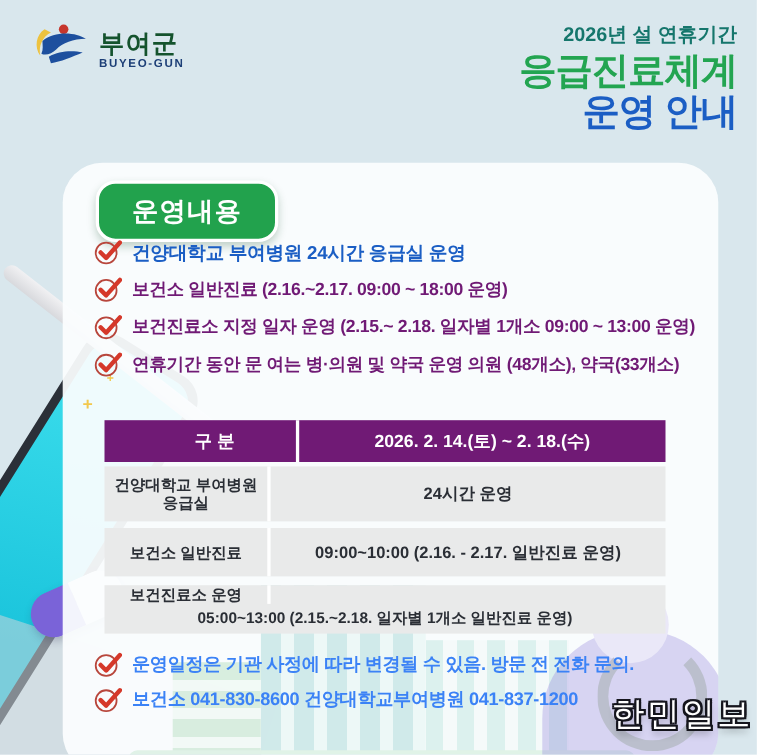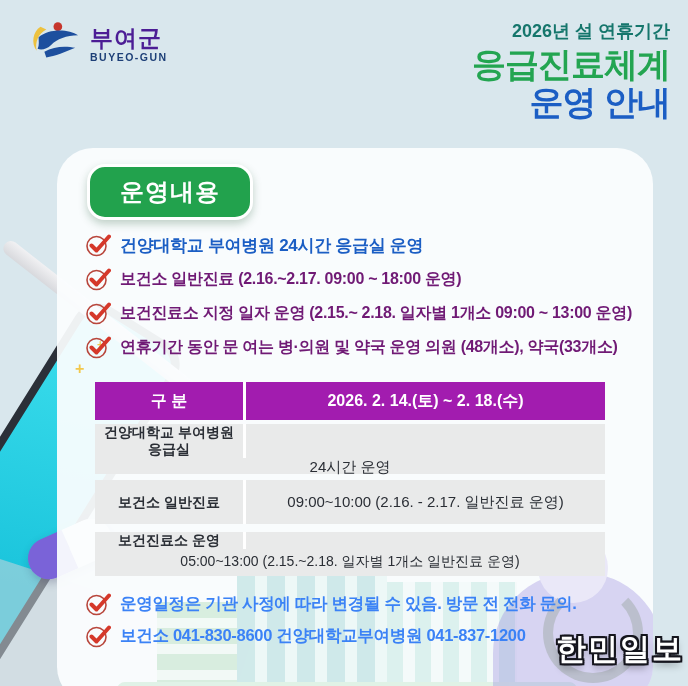--- a/index.html
+++ b/index.html
@@ -5,21 +5,21 @@
   html,body{margin:0;padding:0;}
   body{
     width:688px;height:686px;position:relative;overflow:hidden;
     background:#d9e7ed;
     font-family:"Liberation Sans","DejaVu Sans",sans-serif;
     -webkit-font-smoothing:antialiased;
   }
   
   .logo-wrap{position:absolute;left:28px;top:20px;display:flex;align-items:center;gap:10px;z-index:3;}
   .logo-text{display:flex;flex-direction:column;line-height:1;}
-  .logo-kr{font-size:23px;font-weight:800;color:#4c1d95;letter-spacing:1px;}
+  .logo-kr{font-size:23px;font-weight:800;color:#14532d;letter-spacing:1px;}
   .logo-en{font-size:10.5px;font-weight:700;color:#1d3f77;letter-spacing:1.5px;margin-top:2px;}
   .title-block{position:absolute;right:18px;top:22px;text-align:right;z-index:3;line-height:1.05;}
   .title-period{font-size:18px;font-weight:800;color:#15766c;margin-bottom:6px;}
   .title-l1{font-size:34px;font-weight:900;color:#23a551;letter-spacing:-1px;}
   .title-l2{font-size:34px;font-weight:900;color:#1b5ec4;letter-spacing:-1px;margin-top:2px;}
 
   
   .phone{position:absolute;left:-34px;top:292px;width:118px;height:432px;
     background:#2b3038;border-radius:26px;transform:rotate(32deg);z-index:0;}
   .phone-screen{position:absolute;left:8px;top:8px;right:8px;bottom:8px;border-radius:20px;
@@ -51,48 +51,48 @@
   .d-head{position:absolute;right:55px;bottom:120px;width:70px;height:70px;border-radius:50%;background:#cbbff0;}
   .d-scope{position:absolute;right:20px;bottom:40px;width:80px;height:80px;border:10px solid #3a3f6b;border-radius:50%;border-top-color:transparent;}
   .sparkle{position:absolute;color:#f2c84d;font-weight:900;z-index:2;}
 
   
   .badge{position:absolute;left:30px;top:16px;z-index:2;background:#22a24d;color:#fff;
     font-size:24px;font-weight:900;padding:9px 30px;border-radius:18px;border:3px solid #ffffff;
     box-shadow:0 4px 8px rgba(20,80,40,.25);letter-spacing:1px;}
 
   
-  .checklist{position:absolute;left:28px;top:80px;z-index:2;}
+  .checklist{position:absolute;left:28px;top:64px;z-index:2;}
   .check-item{display:flex;align-items:center;height:34px;white-space:nowrap;}
   .check-item .ico{flex:0 0 auto;margin-right:9px;display:flex;}
   .check-text{font-size:16px;font-weight:800;color:#701a75;letter-spacing:-.3px;}
   .check-text.hl{color:#1b5ec4;font-size:17px;}
 
   
   .op-table{position:absolute;left:38px;top:234px;width:510px;z-index:2;}
-  .t-head{display:flex;height:38px;background:#a21caf;color:#fff;font-weight:800;margin-bottom:4px;}
+  .t-head{display:flex;height:38px;background:#701a75;color:#fff;font-weight:800;margin-bottom:4px;padding-left:26px;}
   .t-head .c1{width:148px;display:flex;align-items:center;justify-content:center;font-size:16px;border-right:3px solid #ffffff;}
   .t-head .c2{flex:1;display:flex;align-items:center;justify-content:center;font-size:16px;}
   .t-row{display:flex;background:#e9eaea;color:#2a2e35;}
   .t-row .c1{width:148px;display:flex;flex-direction:column;align-items:center;justify-content:center;
     font-size:14px;font-weight:700;line-height:1.2;border-right:3px solid #ffffff;text-align:center;}
-  .t-row .c2{flex:1;display:flex;align-items:center;justify-content:center;font-size:15px;font-weight:400;white-space:nowrap;border-radius:17px;}
-  .t-row.r1{height:50px;margin-bottom:6px;flex-direction:column;}
+  .t-row .c2{flex:1;display:flex;align-items:center;justify-content:center;font-size:15px;font-weight:700;white-space:nowrap;border-radius:17px;}
+  .t-row.r1{height:50px;margin-bottom:6px;}
   .t-row.r2{height:44px;margin-bottom:8px;}
   .t-row.r3{height:44px;flex-direction:column;}
   .t-row.r3 .c2{font-size:14px;}
 
   
   .notes{position:absolute;left:28px;top:440px;z-index:2;}
   .note-item{display:flex;align-items:center;height:32px;white-space:nowrap;}
   .note-item .ico{flex:0 0 auto;margin-right:9px;display:flex;}
   .note-text{font-size:16.5px;font-weight:800;color:#3b82f6;letter-spacing:-.3px;}
 
   
-  .watermark{position:absolute;right:4px;bottom:16px;z-index:5;font-size:30px;font-weight:700;color:#fff;letter-spacing:2px;
+  .watermark{position:absolute;right:4px;bottom:16px;z-index:5;font-size:30px;font-weight:400;color:#fff;letter-spacing:2px;
     text-shadow:2px 0 0 #15151d,-2px 0 0 #15151d,0 2px 0 #15151d,0 -2px 0 #15151d,
       2px 2px 0 #15151d,-2px -2px 0 #15151d,2px -2px 0 #15151d,-2px 2px 0 #15151d,0 5px 7px rgba(0,0,0,.35);}
 </style>
 </head>
 <body>
 
 <div class="phone">
   <div class="phone-screen"></div>
 </div>
 <div class="stylus"></div>

